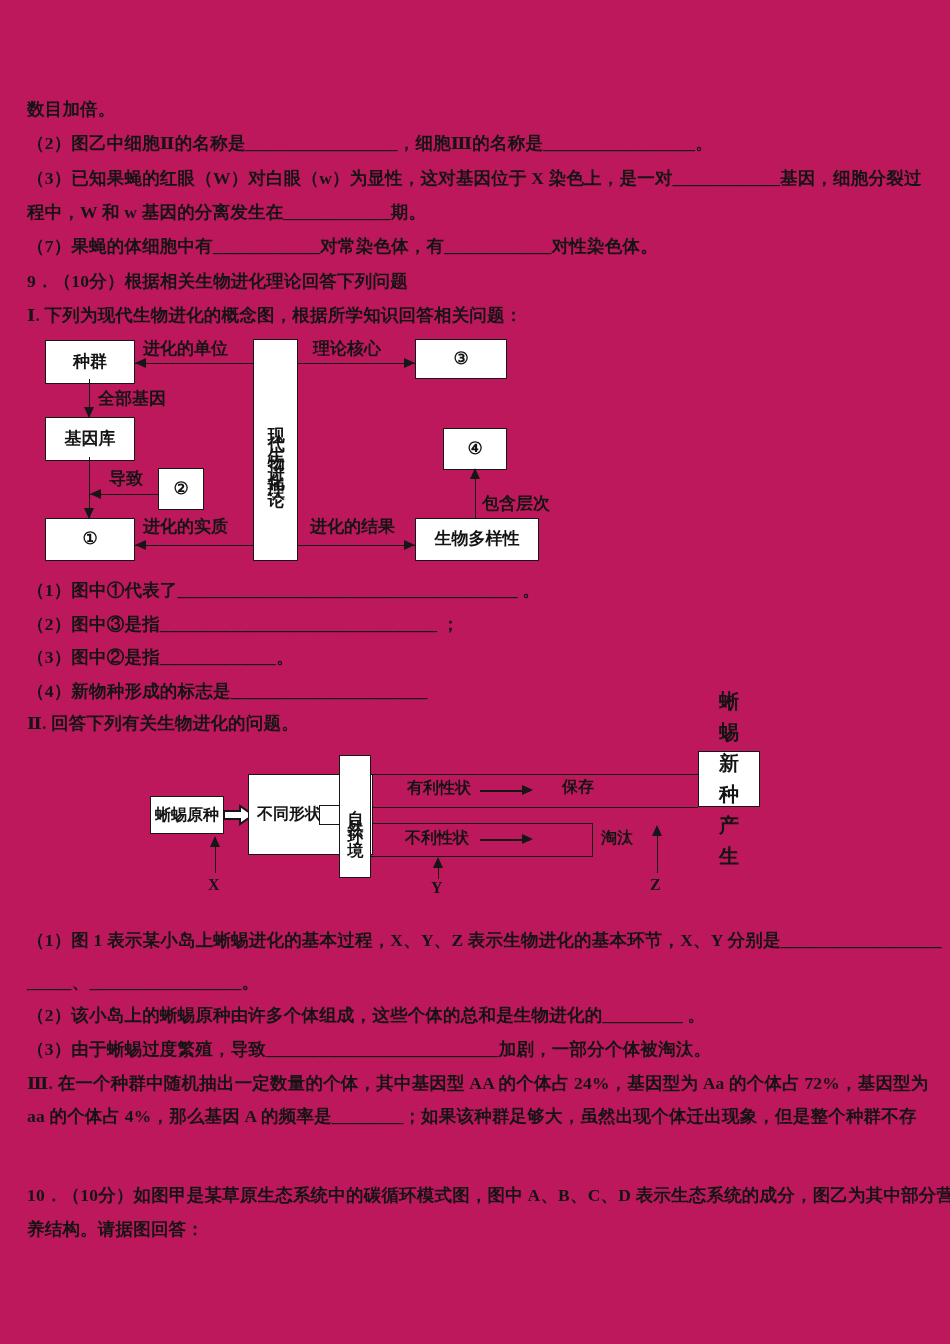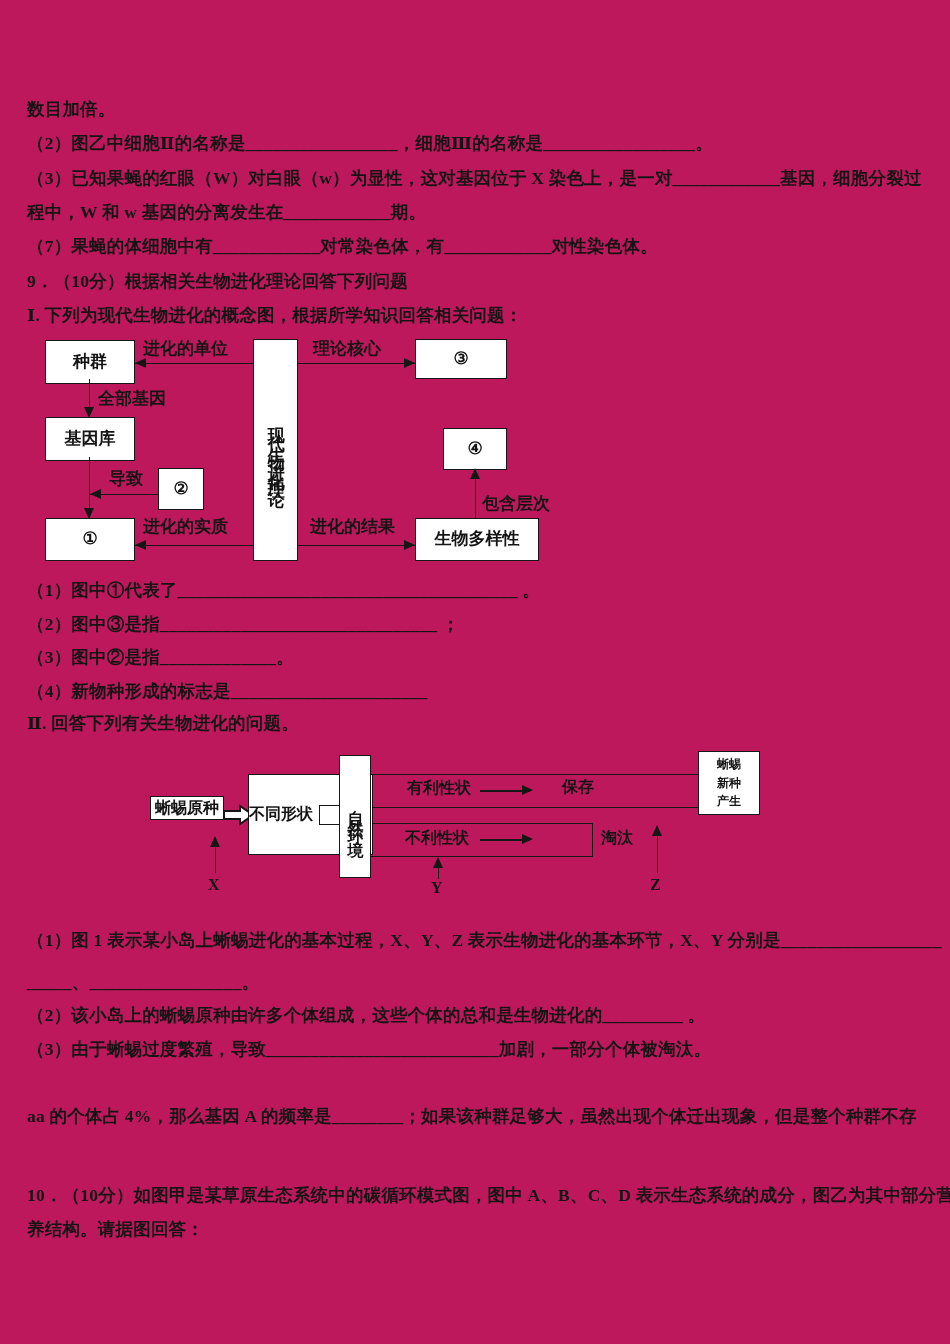--- a/index.html
+++ b/index.html
@@ -91,29 +91,29 @@
     <div class="dlabel" style="left:437px;top:156px">包含层次</div>
   </div>
 
   <div class="tl" style="top:578px">（1）图中①代表了______________________________________ 。</div>
   <div class="tl" style="top:612px">（2）图中③是指_______________________________ ；</div>
   <div class="tl" style="top:645px">（3）图中②是指_____________。</div>
   <div class="tl" style="top:679px">（4）新物种形成的标志是______________________</div>
   <div class="tl" style="top:711px">Ⅱ. 回答下列有关生物进化的问题。</div>
 
   <div class="diag" style="left:45px;top:748px;width:730px;height:152px">
-    <div class="dbox" style="left:105px;top:48px;width:74px;height:24px;font-size:16px">
+    <div class="dbox" style="left:105px;top:48px;width:74px;height:38px;font-size:16px">
         <span>蜥蜴原种</span>
       </div>
 
     <svg width="32" height="22" style="position:absolute;left:178px;top:56px" viewBox="0 0 32 22">
       <polygon points="1,7 17,7 17,2 30,11 17,20 17,15 1,15" fill="#ffffff" stroke="#161616" stroke-width="2"></polygon>
     </svg>
 
-    <div class="dbox" style="left:203px;top:26px;width:125px;height:81px;justify-content:flex-start;padding-left:0;font-size:16px;z-index:1">
+    <div class="dbox" style="left:203px;top:26px;width:125px;height:81px;justify-content:flex-start;padding-left:8px;font-size:16px;z-index:1">
         <span>不同形状</span>
       </div>
 
     <div style="position:absolute;left:274px;top:57px;width:24px;height:18px;border:1.7px solid #161616;border-right:none;background:#fff;z-index:2"></div>
 
     <div class="dbox" style="left:294px;top:7px;width:32px;height:123px;z-index:3">
       <span class="vtext" style="letter-spacing:10px;font-size:16px">自然环境</span>
     </div>
 
     <div style="position:absolute;left:326px;top:26px;width:327px;height:32px;border-top:1.7px solid #161616;border-bottom:1.7px solid #161616"></div>
@@ -121,38 +121,39 @@
     <div class="hl" style="left:435px;top:42px;width:50px;border-top-width:2px"></div>
     <div class="ah r" style="left:477px;top:37px"></div>
     <div class="dlabel" style="left:517px;top:29px;font-size:16px">保存</div>
 
     <div style="position:absolute;left:326px;top:75px;width:221px;height:32px;border-top:1.7px solid #161616;border-bottom:1.7px solid #161616;border-right:1.7px solid #161616"></div>
     <div class="dlabel" style="left:360px;top:80px;font-size:16px">不利性状</div>
     <div class="hl" style="left:435px;top:91px;width:50px;border-top-width:2px"></div>
     <div class="ah r" style="left:477px;top:86px"></div>
     <div class="dlabel" style="left:556px;top:80px;font-size:16px">淘汰</div>
 
-    <div class="dbox" style="left:653px;top:3px;width:62px;height:64px;font-size:12px;padding:16px;z-index:3">
+    <div class="dbox" style="left:653px;top:3px;width:62px;height:56px;font-size:20px;padding:16px;z-index:3">
         <span>蜥蜴新种产生</span>
       </div>
 
     <div class="vl" style="left:170px;top:92px;height:33px"></div>
     <div class="ah u" style="left:165px;top:88px"></div>
     <div class="xyz" style="left:163px;top:128px">X</div>
 
     <div class="vl" style="left:393px;top:113px;height:18px"></div>
     <div class="ah u" style="left:388px;top:109px"></div>
     <div class="xyz" style="left:386px;top:131px">Y</div>
 
     <div class="vl" style="left:612px;top:81px;height:44px"></div>
     <div class="ah u" style="left:607px;top:77px"></div>
     <div class="xyz" style="left:605px;top:128px">Z</div>
   </div>
 
   <div class="tl" style="top:928px">（1）图 1 表示某小岛上蜥蜴进化的基本过程，X、Y、Z 表示生物进化的基本环节，X、Y 分别是__________________</div>
   <div class="tl" style="top:970px">_____、_________________。</div>
   <div class="tl" style="top:1003px">（2）该小岛上的蜥蜴原种由许多个体组成，这些个体的总和是生物进化的_________ 。</div>
   <div class="tl" style="top:1037px">（3）由于蜥蜴过度繁殖，导致__________________________加剧，一部分个体被淘汰。</div>
+  <div class="tl" style="top:1071px">Ⅲ. 在一个种群中随机抽出一定数量的个体，其中基因型 AA 的个体占 24%，基因型为 Aa 的个体占 72%，基因型为</div>
   <div class="tl" style="top:1104px">aa 的个体占 4%，那么基因 A 的频率是________；如果该种群足够大，虽然出现个体迁出现象，但是整个种群不存</div>
   <div class="tl" style="top:1183px">10．（10分）如图甲是某草原生态系统中的碳循环模式图，图中 A、B、C、D 表示生态系统的成分，图乙为其中部分营</div>
   <div class="tl" style="top:1217px">养结构。请据图回答：</div>
 
 </div>
 
 </body></html>

